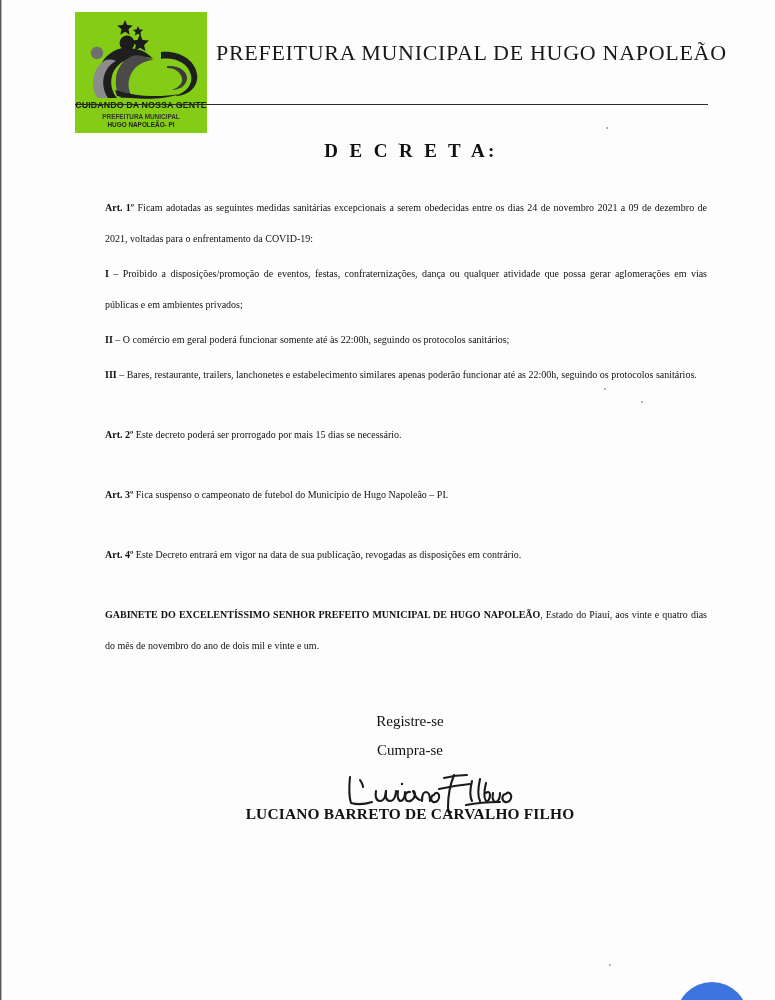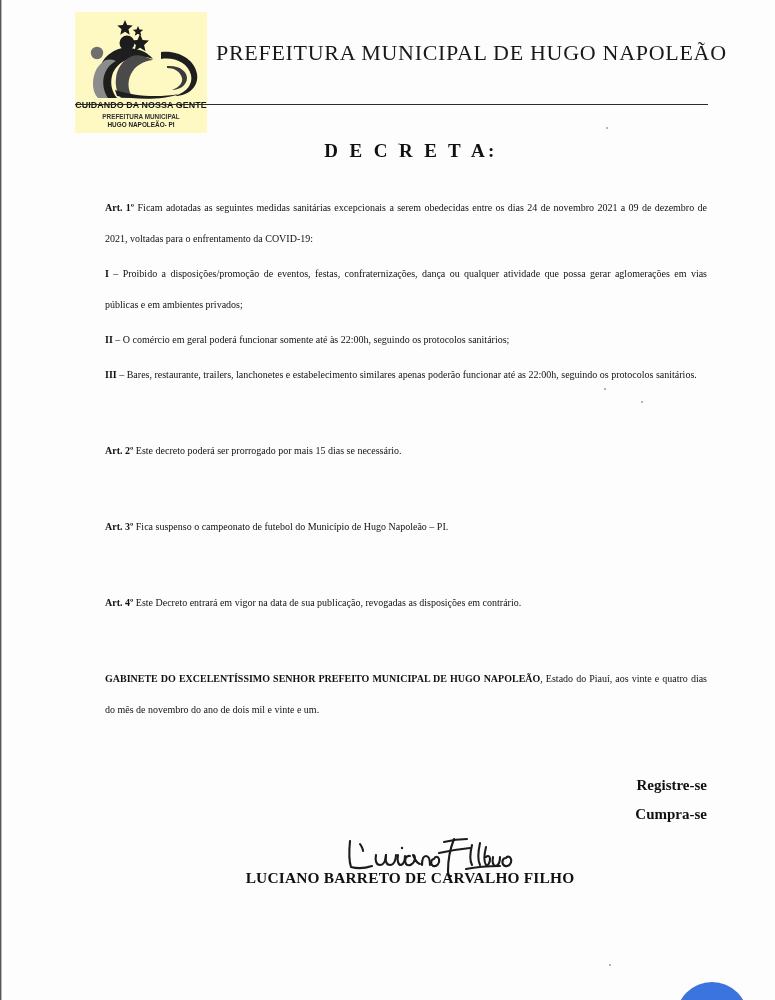--- a/index.html
+++ b/index.html
@@ -38,21 +38,21 @@
     position: absolute;
     left: 75px; top: 12px;
     width: 633px;
     height: 95px;
   }
   .logo-box {
     position: absolute;
     left: 0; top: 0;
     width: 132px;
     height: 121px;
-    background: #fef9c3;
+    background: #84cc16;
     overflow: hidden;
   }
   .logo-art {
     position: absolute;
     left: 0; top: 0;
     width: 132px;
     height: 90px;
   }
   .logo-tagline {
     position: absolute;
@@ -125,28 +125,28 @@
     padding-left: 10px;
   }
   p.para {
     margin: 0 0 4px 0;
     font-size: 10px;
     line-height: 31px;
     text-align: justify;
     text-justify: inter-word;
   }
   p.para.gap {
-    margin-top: 45px;
+    margin-top: 29px;
   }
   p.para b { font-weight: bold; }
 
   .closing {
     margin-top: 46px;
-    text-align: right;
-    font-weight: bold;
+    text-align: center;
+    font-weight: normal;
     font-size: 15px;
     line-height: 29px;
     padding-left: 8px;
   }
 
   .signature-block {
     margin-top: 40px;
     text-align: center;
     position: relative;
     padding-left: 8px;

